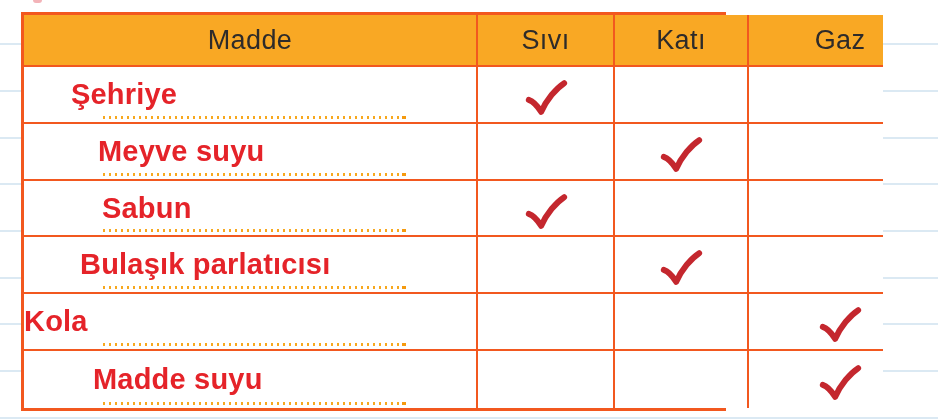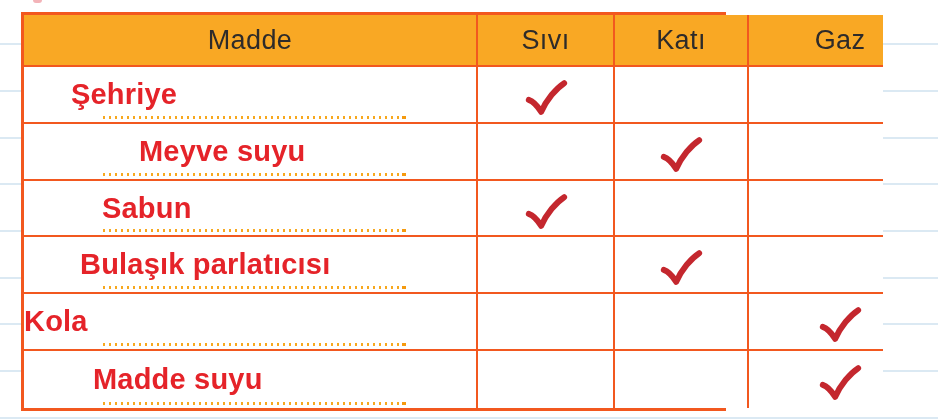--- a/index.html
+++ b/index.html
@@ -43,21 +43,21 @@
   }
   .cell.last-col{border-right:none;padding-left:48px;}
   .cell.last-row{border-bottom:none;}
   .cell.header{
     background:var(--header-fill);
     color:var(--header-text);
     font-size:27px;letter-spacing:.4px;
   }
   .madde-cell{justify-content:flex-start;}
   .madde-cell[data-row="0"]{padding-left:47px;}
-  .madde-cell[data-row="1"]{padding-left:115px;}
+  .madde-cell[data-row="1"]{padding-left:74px;}
   .madde-cell[data-row="2"]{padding-left:78px;text-align:center;}
   .madde-cell[data-row="3"]{padding-left:56px;}
   .madde-cell[data-row="4"]{}
   .madde-cell[data-row="5"]{padding-left:69px;}
   .label{
     color:var(--label-red);font-weight:bold;font-size:29px;
     letter-spacing:.2px;white-space:nowrap;
   }
   .dotline{
     position:absolute;left:79px;bottom:3px;width:298px;height:3px;

